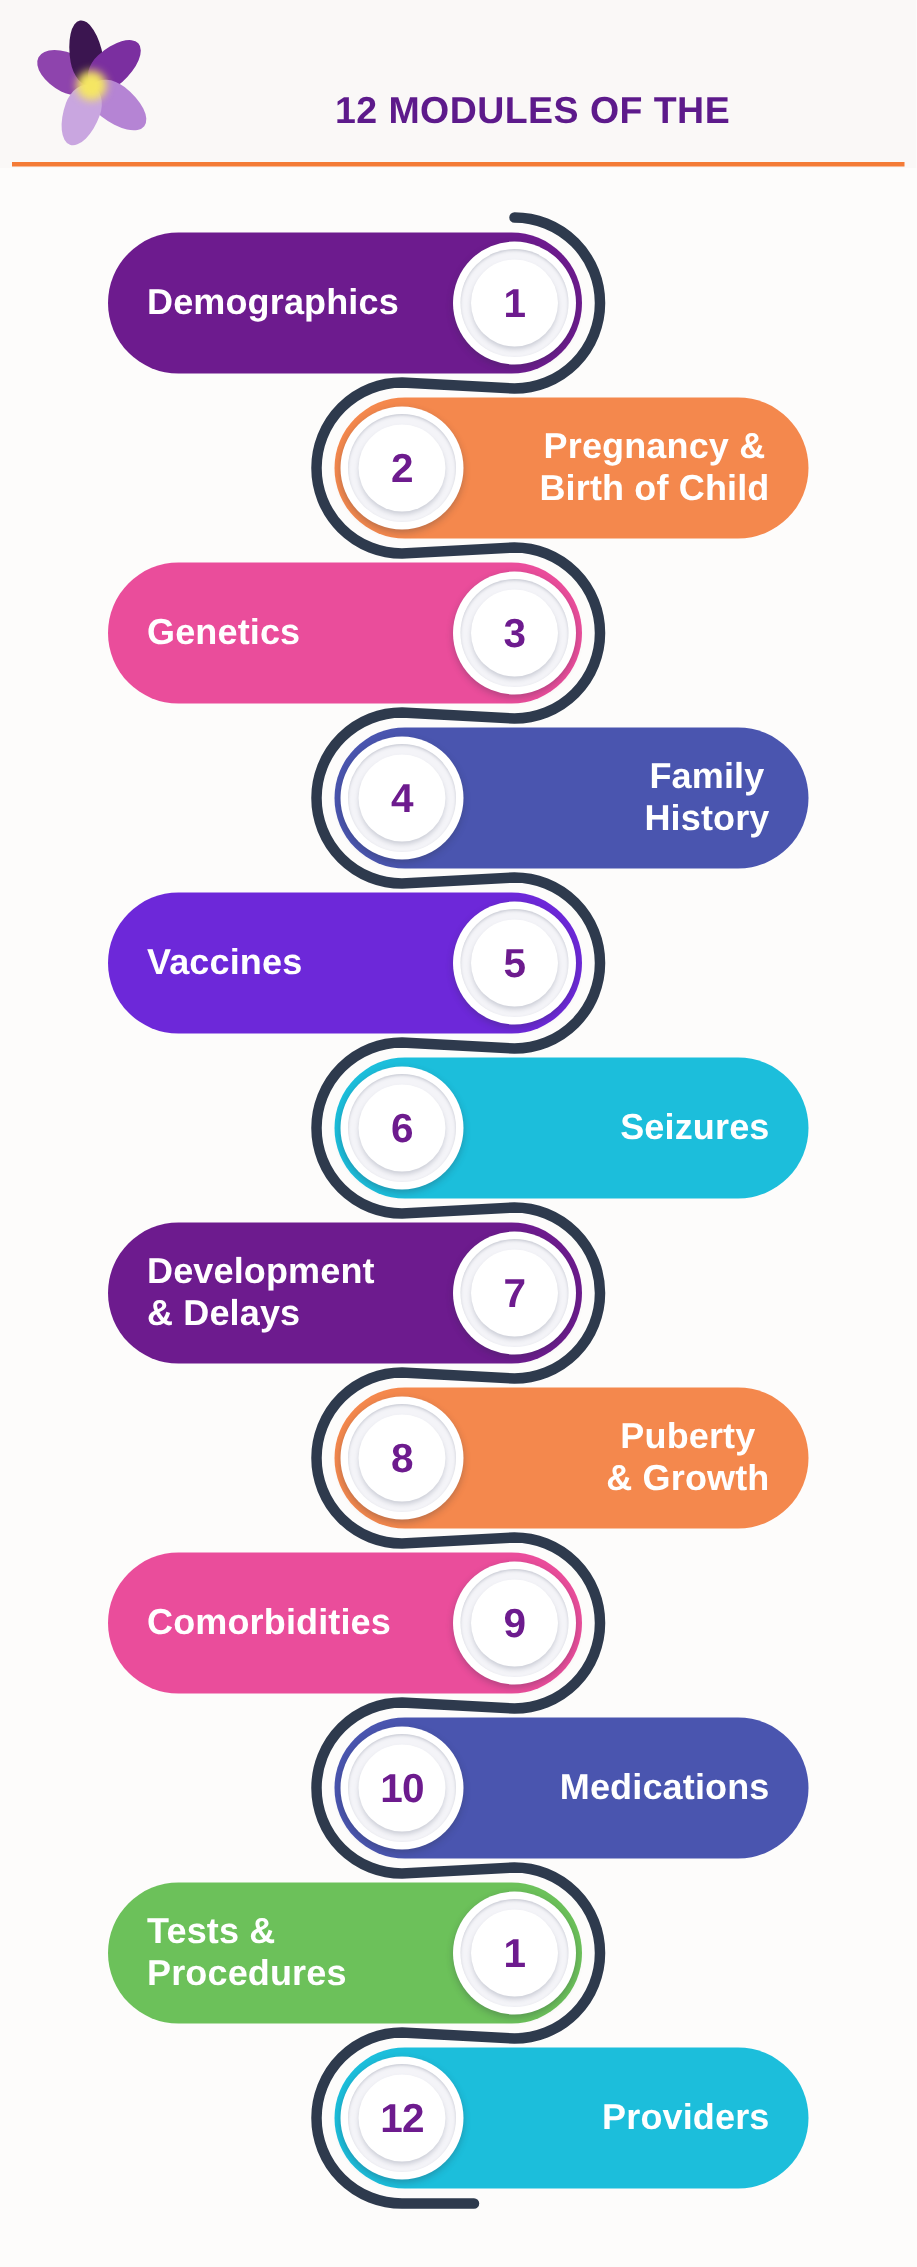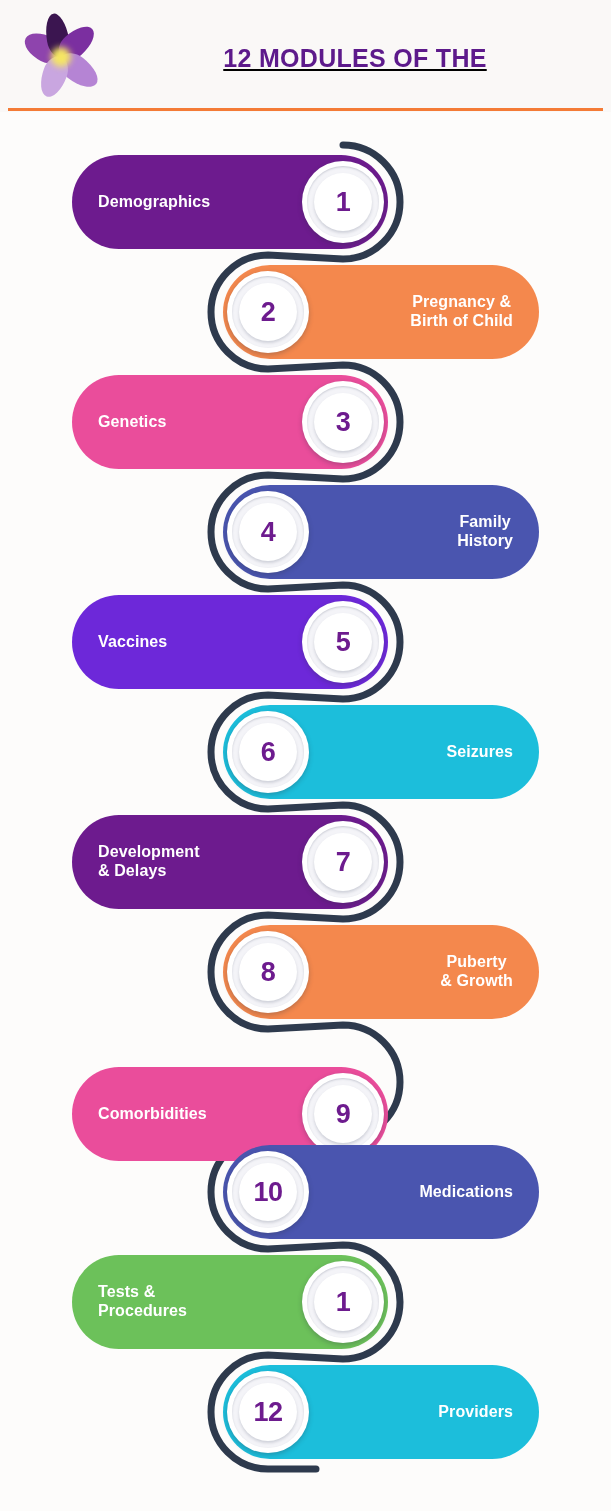--- a/index.html
+++ b/index.html
@@ -19,24 +19,23 @@
   .logo{
     position:absolute;left:18px;top:14px;width:86px;height:86px;
   }
   .petal{
     position:absolute;left:50%;top:50%;
     width:23px;height:45px;
     border-radius:50% 50% 50% 50%/60% 60% 40% 40%;
     transform-origin:50% 100%;
   }
   .header-text{
-    position:absolute;left:110px;top:18px;width:490px;height:80px;
+    position:absolute;left:110px;top:34px;width:490px;height:80px;
     display:flex;flex-direction:column;align-items:center;justify-content:center;
     gap:17px;
-    text-decoration:underline;
   }
   .header-line{
     color:#5d1a8b;
     font-weight:bold;
     font-size:25px;
     letter-spacing:0.3px;
     line-height:1.12;
     text-align:center;
     white-space:nowrap;
   }
@@ -68,21 +67,21 @@
     display:flex;
     align-items:center;
     box-sizing:border-box;
   }
   .row.left .pill{ padding-left:26px; padding-right:92px; justify-content:flex-start;}
   .row.right .pill{ padding-right:26px; padding-left:92px; justify-content:flex-end;}
 
   .pill-label{
     color:#ffffff;
     font-weight:bold;
-    font-size:16px;
+    font-size:24px;
     line-height:1.16;
     letter-spacing:0.1px;
     white-space:pre-line;
   }
   .row.left .pill-label{ text-align:left; }
   .row.right .pill-label{ text-align:center; }
 
   
   .badge{
     position:absolute;
@@ -216,21 +215,21 @@
       <div class="pill" style="background: rgb(244, 136, 77); width: 316px;">
         <div class="pill-label">Puberty
 &amp; Growth</div>
         <div class="badge">
           <div class="ring1"></div>
           <div class="ring2"></div>
           <span class="badge-num">8</span>
         </div>
       </div>
     </div>
-    <div class="row left" style="top: 1035px; margin-top: 32px;">
+    <div class="row left" style="top: 1035px;">
       <div class="pill" style="background: rgb(234, 77, 155); width: 316px;">
         <div class="pill-label">Comorbidities</div>
         <div class="badge">
           <div class="ring1"></div>
           <div class="ring2"></div>
           <span class="badge-num">9</span>
         </div>
       </div>
     </div>
     <div class="row right" style="top: 1145px;">

